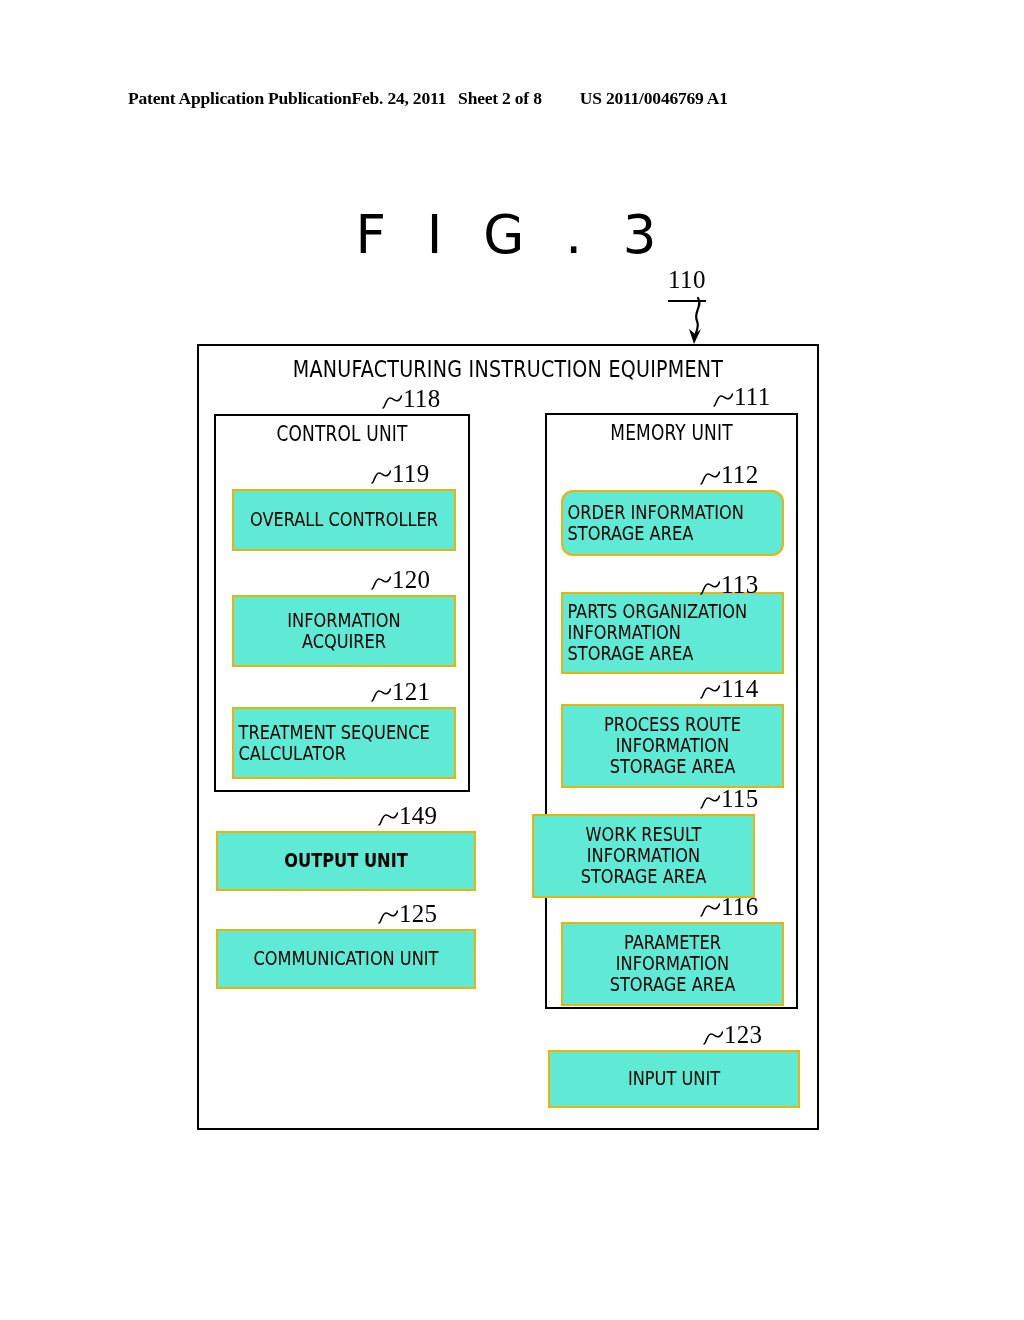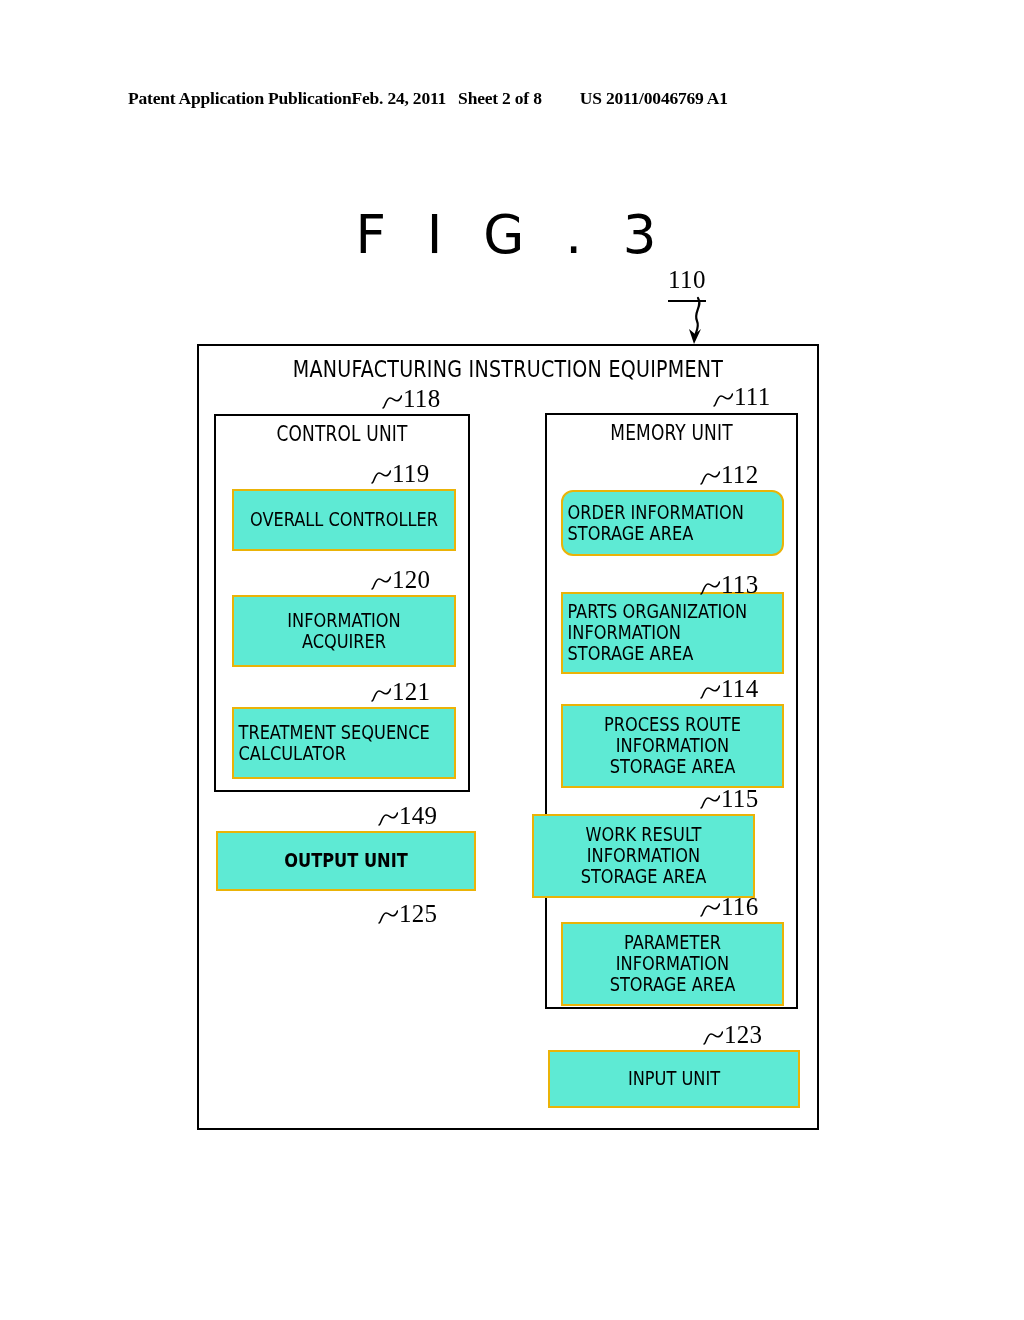--- a/index.html
+++ b/index.html
@@ -231,20 +231,23 @@
 
   <div class="bx-inner" id="box-121">
     <div class="lbl left">TREATMENT SEQUENCE
 CALCULATOR</div>
   </div>
 
   <div class="bx-inner" id="box-124">
     <div class="lbl center">OUTPUT UNIT</div>
   </div>
 
+  <div class="bx-inner" id="box-125">
+    <div class="lbl center">COMMUNICATION UNIT</div>
+  </div>
 
   <div class="bx" id="memory-unit">
     <div class="unit-title">MEMORY UNIT</div>
   </div>
 
   <div class="bx-inner" id="box-112">
     <div class="lbl left">ORDER INFORMATION
 STORAGE AREA</div>
   </div>
 

